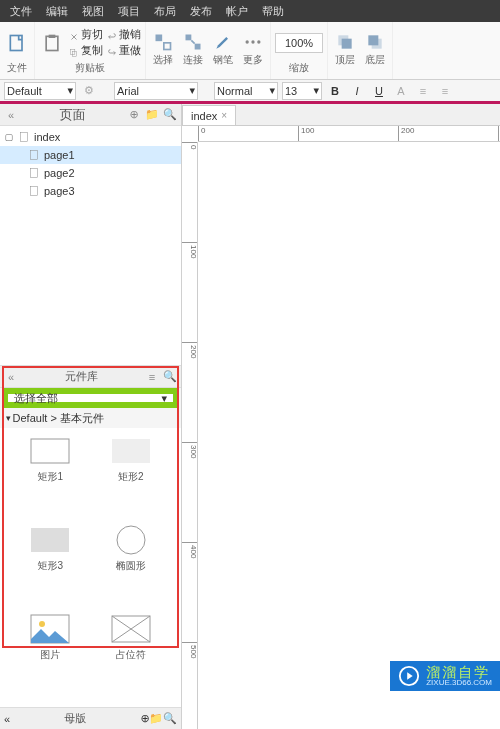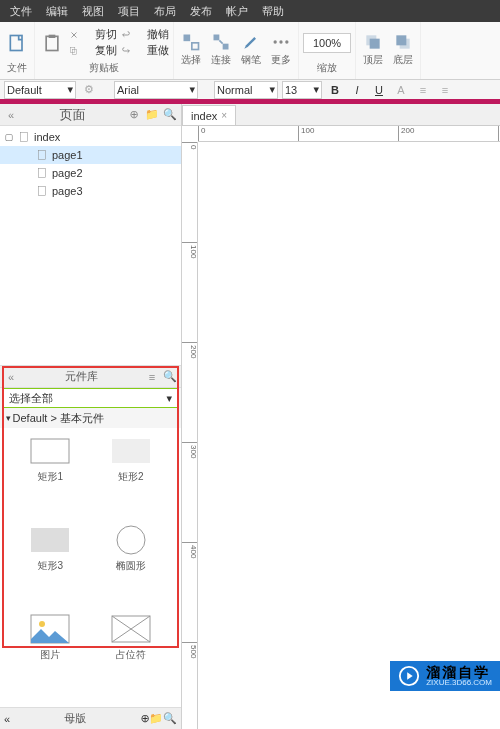--- a/index.html
+++ b/index.html
@@ -6,61 +6,61 @@
 body{background:#f5f5f5;width:500px;height:729px;overflow:hidden;position:relative}
 .menubar{background:#3b3b3b;height:22px;display:flex;align-items:center;padding:0 4px;gap:2px}
 .menubar span{color:#ddd;font-size:11px;padding:2px 6px;cursor:pointer}
 .toolbar{background:#f9f9f9;border-bottom:1px solid #d0d0d0;height:58px;display:flex;align-items:stretch}
 .tool-group{display:flex;flex-direction:column;align-items:center;justify-content:flex-end;padding:2px 4px;border-right:1px solid #eee}
 .tool-icons{display:flex;gap:4px;align-items:center;flex:1}
 .tool-label{font-size:10px;color:#666;padding-bottom:2px}
 .tool-btn{display:flex;flex-direction:column;align-items:center;gap:1px;padding:2px 3px}
 .tool-btn svg{width:20px;height:20px}
 .tool-sm{display:flex;flex-direction:column;gap:1px;font-size:9px;color:#666}
-.tool-sm span{display:flex;align-items:center;gap:16px}
+.tool-sm span{display:flex;align-items:flex-end;gap:2px}
 .zoom-input{border:1px solid #ccc;width:48px;height:20px;text-align:center;font-size:11px;background:#fff}
-.fmtbar{background:#f5f5f5;border-bottom:5px solid #be185d;height:24px;display:flex;align-items:center;gap:4px;padding:0 4px}
+.fmtbar{background:#f5f5f5;border-bottom:3px solid #be185d;height:24px;display:flex;align-items:center;gap:4px;padding:0 4px}
 .fmtbar select,.fmtbar .sel{border:1px solid #ccc;background:#fff;height:18px;font-size:10px;padding:0 2px;color:#666}
 .fmtbar .sel{display:flex;align-items:center;min-width:40px;justify-content:space-between}
 .fmtbar .ico{width:18px;height:18px;display:flex;align-items:center;justify-content:center;color:#aaa;border:1px solid transparent}
 .main{display:flex;height:calc(729px - 22px - 58px - 24px)}
 .left{width:182px;background:#f5f5f5;border-right:1px solid #d0d0d0;display:flex;flex-direction:column}
 .panel-hdr{height:22px;background:#efefef;border-bottom:1px solid #ddd;display:flex;align-items:center;padding:0 4px;gap:4px}
 .panel-hdr .title{flex:1;text-align:center;font-size:13px;color:#555}
 .panel-hdr .ic{width:14px;height:14px;display:flex;align-items:center;justify-content:center;color:#888}
 .tree{flex:0 0 auto;background:#fff;border-bottom:1px solid #ddd;padding:2px 0;min-height:240px}
 .tree-row{display:flex;align-items:center;height:18px;padding:0 4px;gap:4px}
 .tree-row.sel{background:#d6ecff}
 .tree-row .arrow{width:10px;text-align:center;color:#666;font-size:9px}
 .tree-row .doc{width:12px;height:12px}
 .tree-row .lbl{font-size:11px}
-.tree-row.child{padding-left:36px}
+.tree-row.child{padding-left:28px}
 .lib-wrap{flex:1;display:flex;flex-direction:column;position:relative}
 .red-box{position:absolute;border:2px solid #e53935;pointer-events:none;z-index:5}
 .lib-hdr{height:22px;display:flex;align-items:center;padding:0 4px}
 .lib-hdr .title{flex:1;text-align:center;font-size:11px;color:#555}
-.lib-sel{height:20px;border:1px solid #84cc16;background:#fff;margin:0 2px;display:flex;align-items:center;justify-content:space-between;padding:0 6px;font-size:11px}
+.lib-sel{height:20px;border:6px solid #84cc16;background:#fff;margin:0 2px;display:flex;align-items:center;justify-content:space-between;padding:0 6px;font-size:11px}
 .lib-cat{height:20px;display:flex;align-items:center;padding:0 6px;font-size:11px;color:#555;gap:2px}
 .lib-grid{display:grid;grid-template-columns:1fr 1fr;gap:4px 8px;padding:8px 14px;background:#fff;flex:1}
 .lib-item{display:flex;flex-direction:column;align-items:center;gap:4px}
 .lib-shape{width:44px;height:30px;display:flex;align-items:center;justify-content:center}
 .lib-item .nm{font-size:10px;color:#555}
 .canvas-area{flex:1;display:flex;flex-direction:column;background:#fff}
 .tab-strip{height:22px;background:#f0f0f0;border-bottom:1px solid #ccc;display:flex;align-items:flex-end}
 .tab{background:#fff;border:1px solid #ccc;border-bottom:none;height:20px;padding:0 8px;display:flex;align-items:center;gap:4px;font-size:11px}
 .tab .cls{color:#999;font-size:10px}
 .ruler-h{height:16px;background:#fff;border-bottom:1px solid #ccc;position:relative;margin-left:16px;overflow:hidden}
 .ruler-h .tick{position:absolute;top:0;font-size:8px;color:#666;border-left:1px solid #999;height:16px;padding-left:2px}
 .ruler-v{width:16px;background:#fff;border-right:1px solid #ccc;position:relative;overflow:hidden}
 .ruler-v .tick{position:absolute;left:0;font-size:8px;color:#666;border-top:1px solid #999;width:16px;writing-mode:vertical-rl;padding-top:2px}
 .canvas-body{flex:1;display:flex}
 .canvas{flex:1;background:#fff}
 .logo-badge{position:absolute;right:0;bottom:38px;background:#1976d2;color:#fff;display:flex;align-items:center;padding:4px 8px;gap:6px}
 .logo-badge .txt{display:flex;flex-direction:column;line-height:1}
-.logo-badge .cn{font-size:14px;font-weight:bold;color:#000000;letter-spacing:2px}
+.logo-badge .cn{font-size:14px;font-weight:normal;color:#bef264;letter-spacing:2px}
 .logo-badge .url{font-size:8px;color:#cfe8ff}
 .master-hdr{height:22px;background:#efefef;border-top:1px solid #ddd;display:flex;align-items:center;padding:0 4px}
 .master-hdr .title{flex:1;text-align:center;font-size:11px;color:#555}
 </style>
 </head>
 <body>
 
 <div class="menubar">
   <span>文件</span>
   <span>编辑</span>

